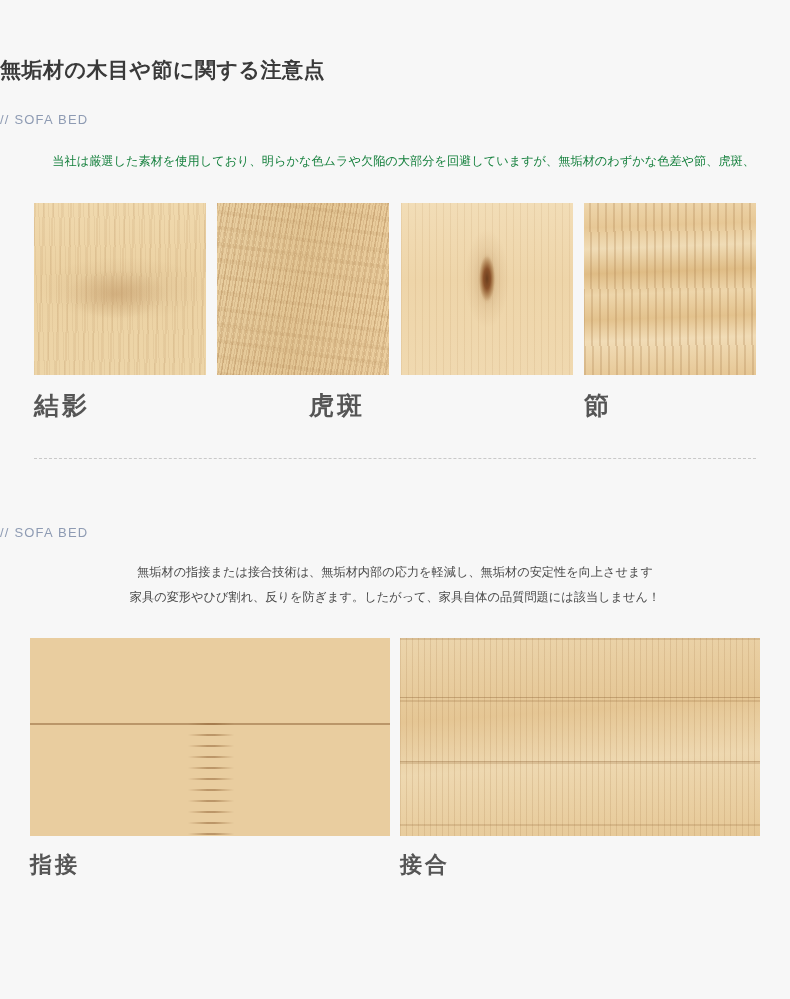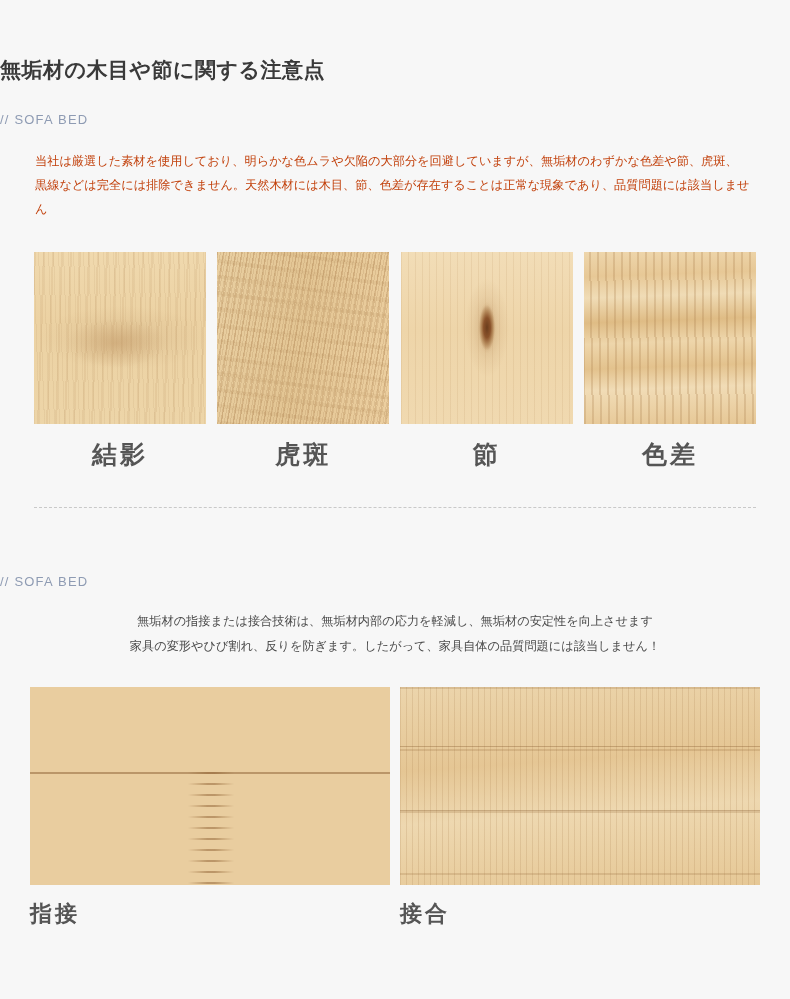--- a/index.html
+++ b/index.html
@@ -37,24 +37,24 @@
     text-align: left;
     font-size: 13px;
     color: #8e9bb3;
     letter-spacing: 1.2px;
     margin-top: 26px;
     font-weight: normal;
   }
   .para {
     margin: 22px auto 0 auto;
     width: 720px;
-    text-align: left;
+    text-align: right;
     font-size: 12.2px;
     line-height: 2.0;
-    color: #c2410c;
+    color: #15803d;
   }
 
   
   .tiles4 {
     margin: 30px auto 0 auto;
     width: 722px;
     display: flex;
     justify-content: space-between;
   }
   .tile4 {
@@ -64,21 +64,21 @@
     position: relative;
   }
   .labels4 {
     margin: 14px auto 0 auto;
     width: 722px;
     display: flex;
     justify-content: space-between;
   }
   .label4 {
     width: 172px;
-    text-align: center;
+    text-align: left;
     font-size: 25px;
     font-weight: bold;
     color: #555;
     letter-spacing: 3px;
   }
 
   
   .divider {
     margin: 36px auto 0 auto;
     width: 722px;
@@ -237,21 +237,20 @@
 <div class="page">
 
   <div class="section-one">
 
     <div class="heading">無垢材の木目や節に関する注意点</div>
 
     <div class="subheading">// SOFA BED</div>
 
     <div class="para">
       <div>当社は厳選した素材を使用しており、明らかな色ムラや欠陥の大部分を回避していますが、無垢材のわずかな色差や節、虎斑、</div>
-      <div>黒線などは完全には排除できません。天然木材には木目、節、色差が存在することは正常な現象であり、品質問題には該当しません</div>
     </div>
 
     <div class="tiles4">
       <div class="tile4">
         <div class="wood wood-figure"></div>
       </div>
       <div class="tile4">
         <div class="wood wood-tiger"></div>
       </div>
       <div class="tile4">
@@ -259,21 +258,20 @@
       </div>
       <div class="tile4">
         <div class="wood wood-color"></div>
       </div>
     </div>
 
     <div class="labels4">
       <div class="label4">結影</div>
       <div class="label4">虎斑</div>
       <div class="label4">節</div>
-      <div class="label4">色差</div>
     </div>
 
   </div>
 
   <div class="divider"></div>
 
   <div class="section-two">
 
 
     <div class="subheading">// SOFA BED</div>

